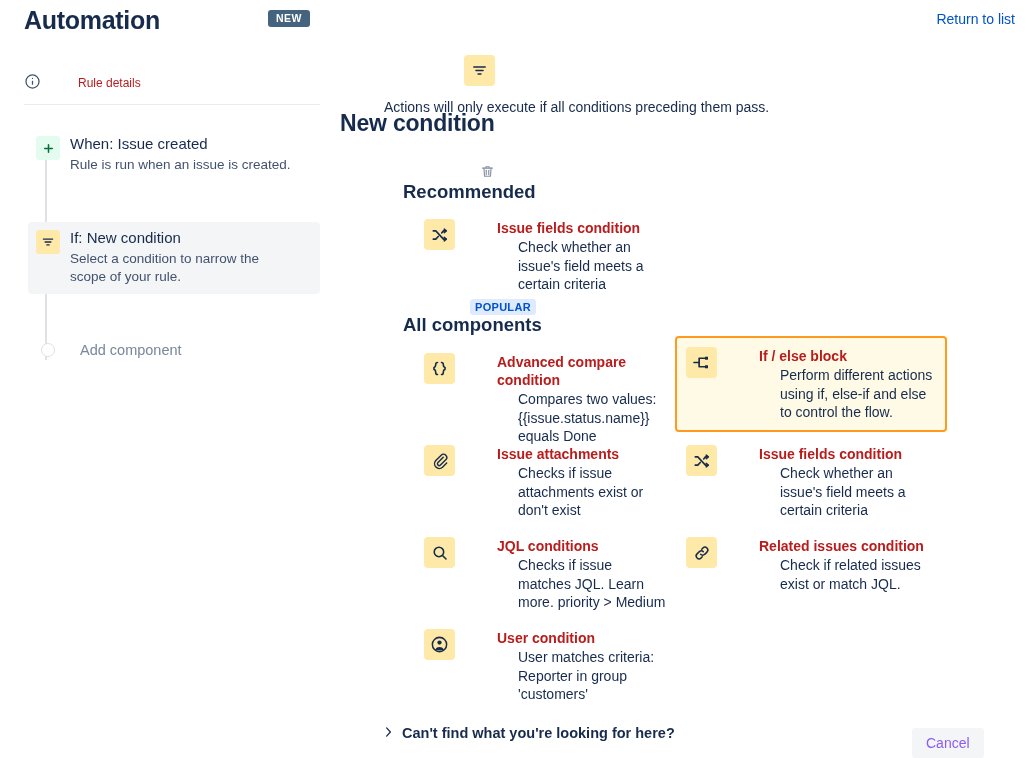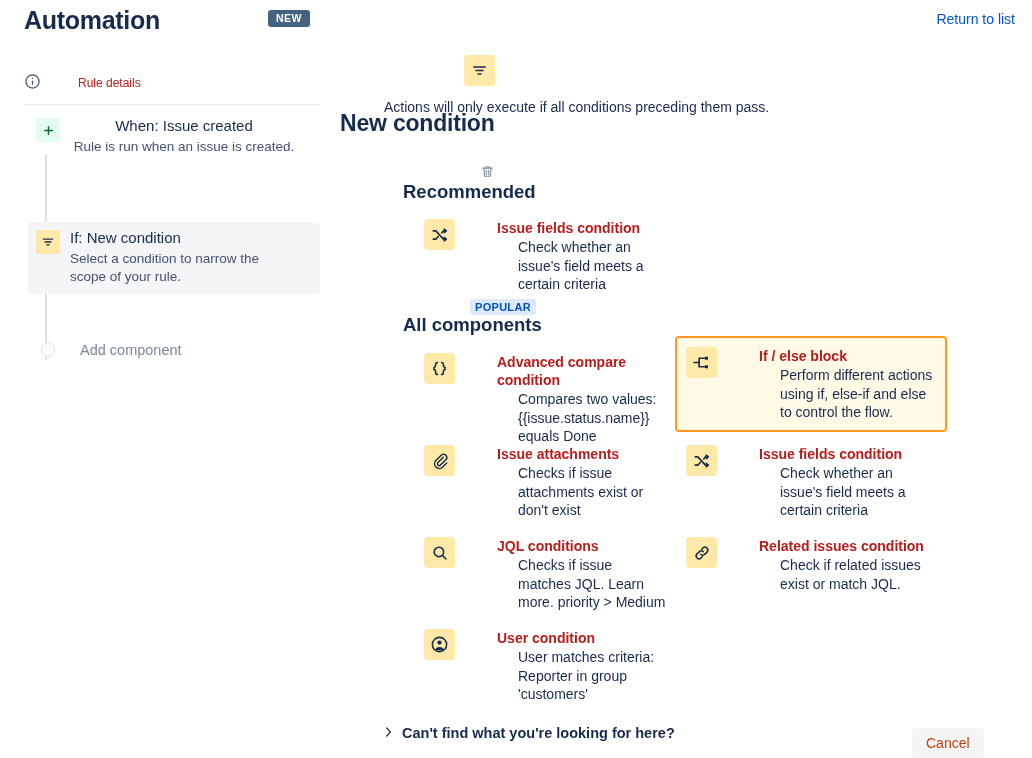--- a/index.html
+++ b/index.html
@@ -45,21 +45,21 @@
     background: #ebecf0;
   }
 
   .connector {
     position: absolute; left: 45px; top: 108px; width: 1.5px; height: 206px;
     background: #dfe1e6;
   }
 
   .step { position: absolute; left: 28px; width: 292px; display: flex; gap: 10px;
           padding: 6px 8px 8px 8px; border-radius: 4px; cursor: pointer; }
-  .step-when { top: 64px; text-align: center; }
+  .step-when { top: 82px; }
   .step-if  { top: 176px; background: #f4f5f7; }
   .step-add { top: 290px; align-items: center; }
 
   .step-icon {
     width: 24px; height: 24px; border-radius: 3px;
     display: flex; align-items: center; justify-content: center;
     flex: 0 0 24px; margin-top: 2px;
   }
   .icon-green { background: #e3fcef; color: #0b6b3a; }
   .icon-amber { background: #ffe9a8; color: #172b4d; }
@@ -125,21 +125,21 @@
   .c-rel    { left: 338px; top: 480px; width: 265px; }
 
   .expander {
     position: absolute; left: 47px; top: 678px;
     display: flex; align-items: center; gap: 9px; cursor: pointer;
   }
   .expander-label { font-size: 14.5px; font-weight: bold; color: #172b4d; }
 
   .cancel-btn {
     position: absolute; left: 575px; top: 682px;
-    background: #f4f5f7; color: #c2410c;
+    background: #f4f5f7; color: #8b5cf6;
     border: none; border-radius: 3px;
     font-size: 14px; font-family: "Liberation Sans", sans-serif;
     padding: 7px 14px; cursor: pointer;
   }
 </style>
 </head>
 <body>
 
 <div class="page">
 

